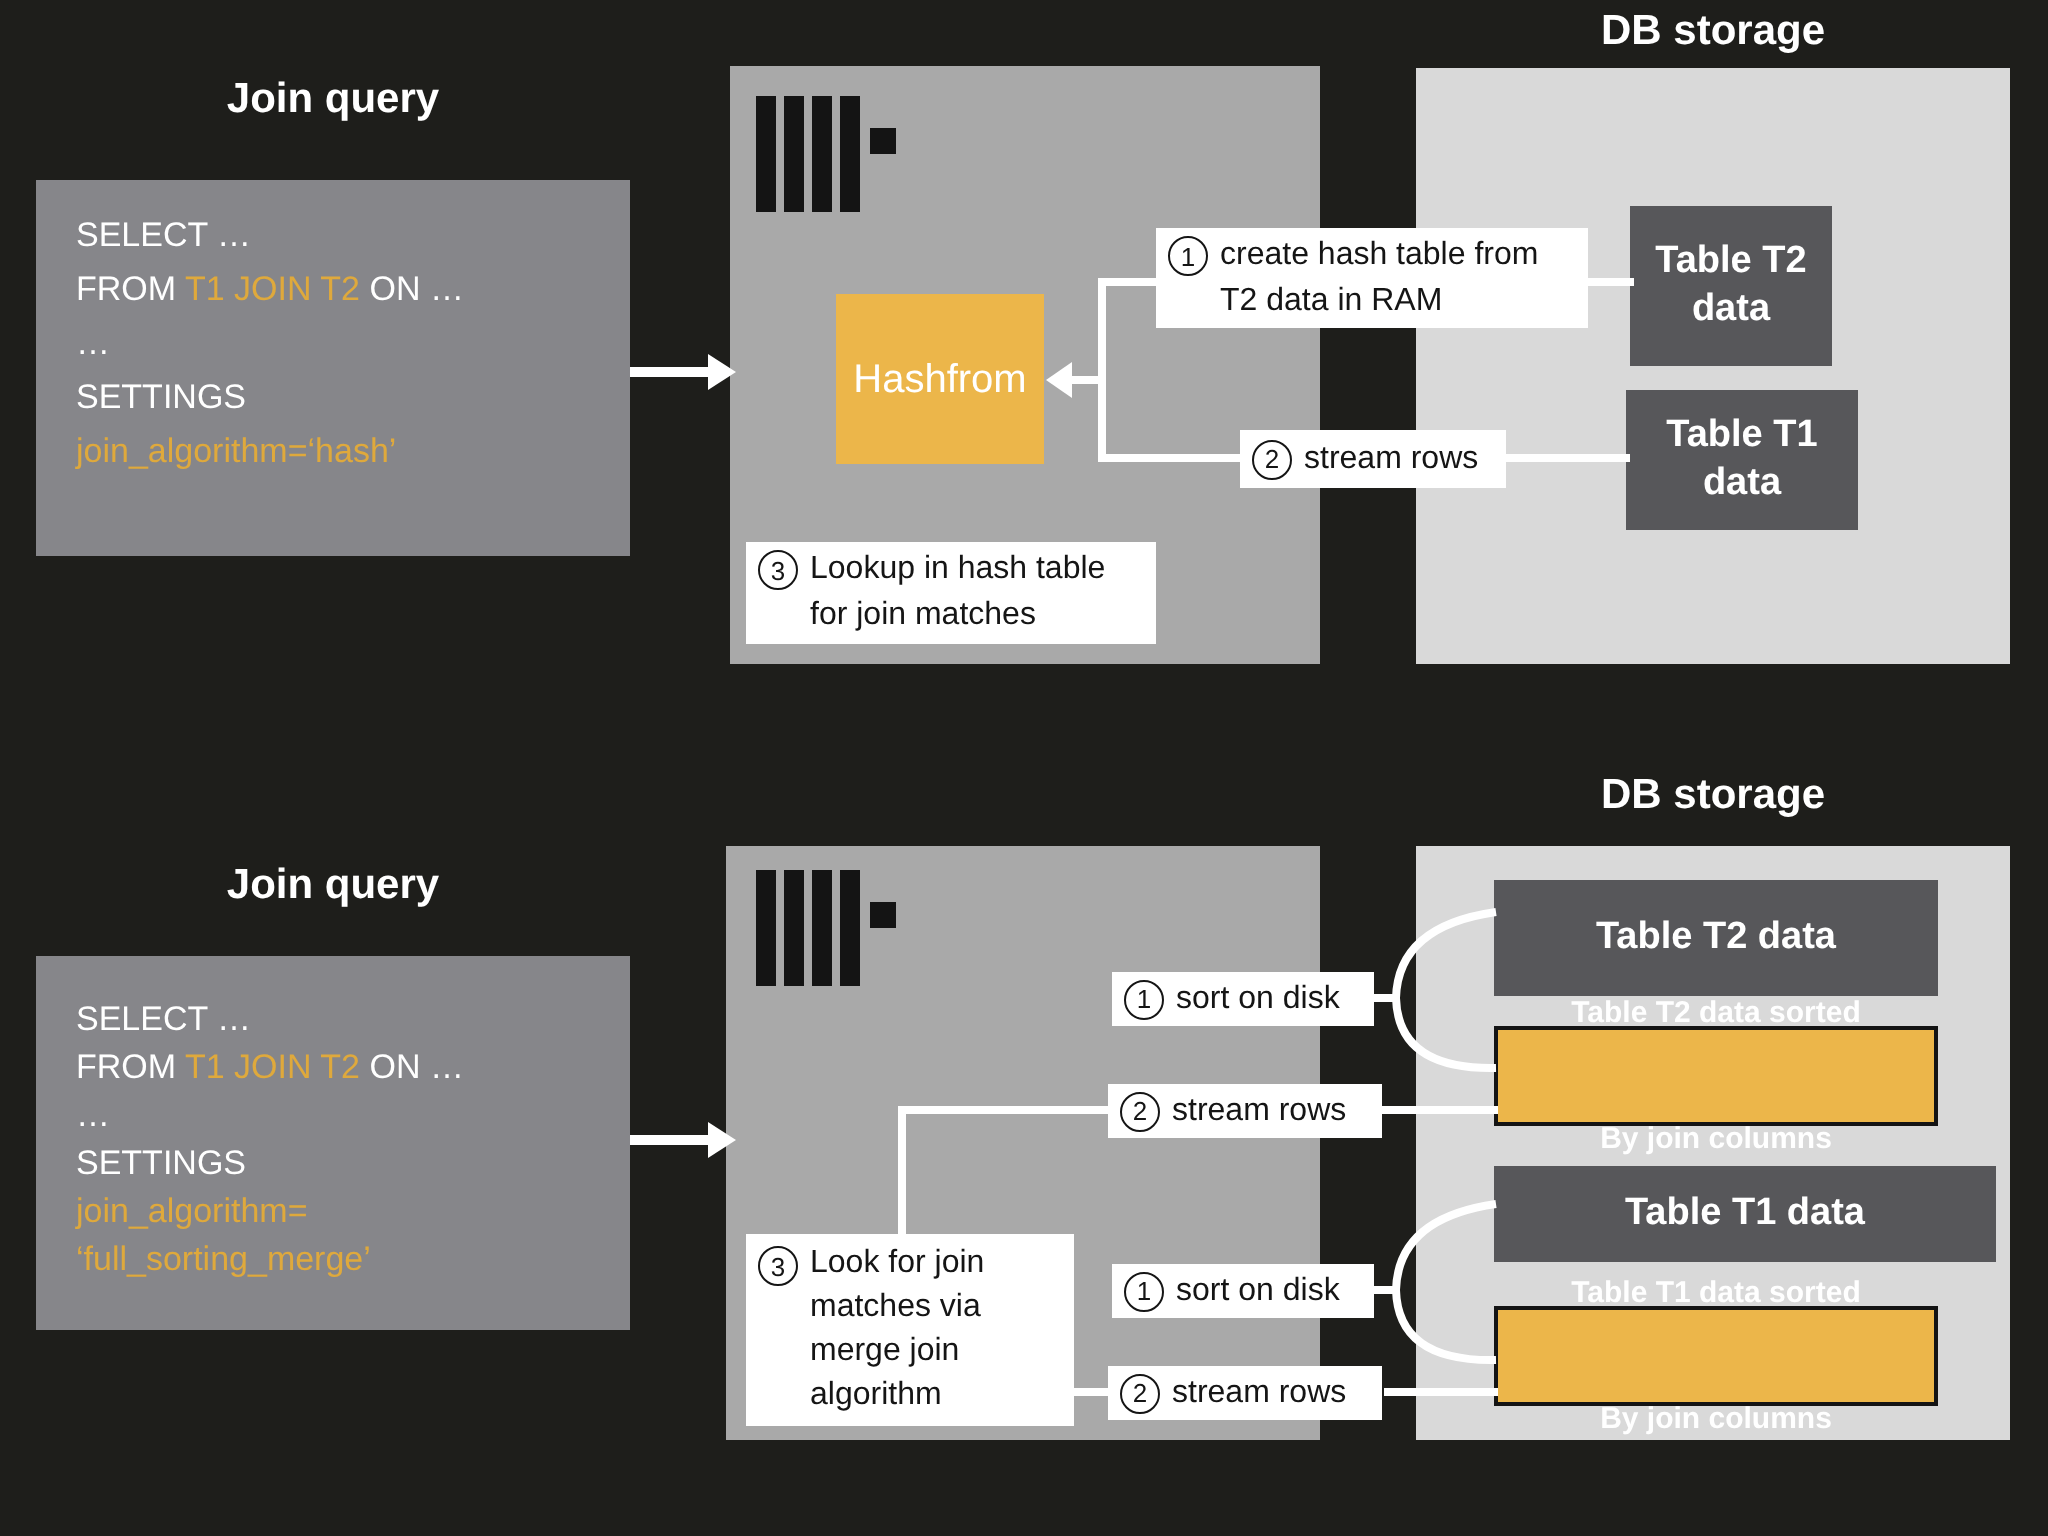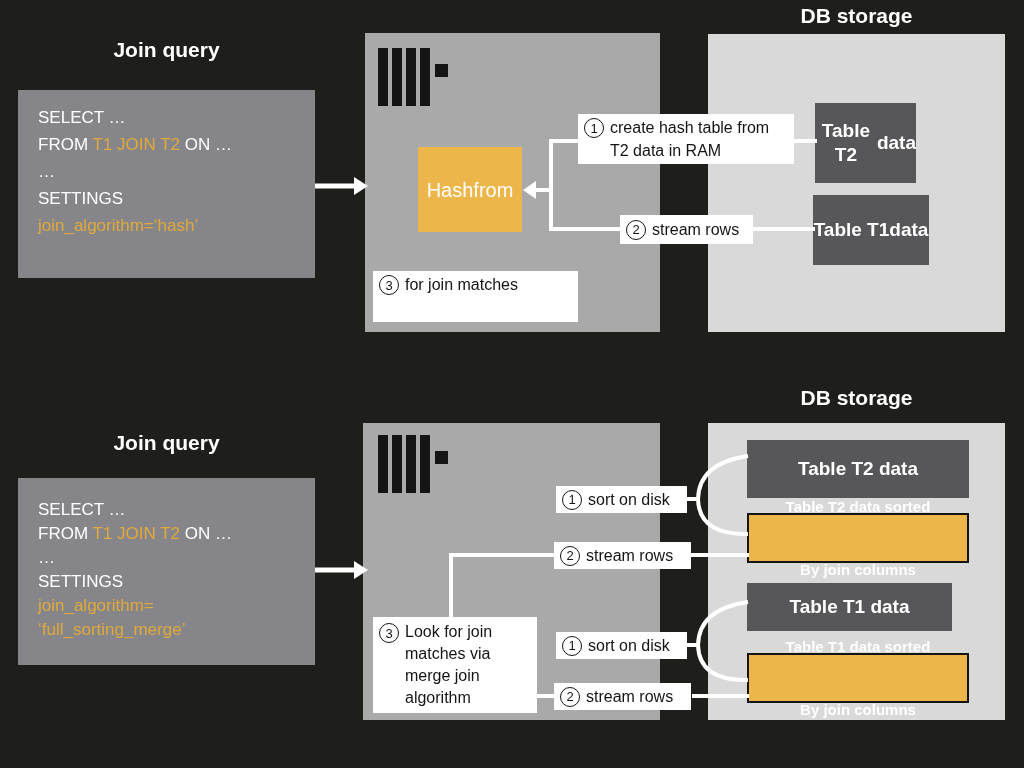--- a/index.html
+++ b/index.html
@@ -14,21 +14,21 @@
   .yl{color:var(--code_yellow,#dfa93c);}
   .sbox{position:absolute;background:var(--server_box,#a9a9a9);}
   .dbbox{position:absolute;background:var(--db_box,#d9d9d9);}
   .logo{position:absolute;display:flex;gap:4px;}
   .logo .bar{width:10px;height:58px;background:var(--line_black,#141414);}
   .logo .dot{position:absolute;left:57px;top:16px;width:13px;height:13px;background:var(--line_black,#141414);}
   .hashbox{position:absolute;background:var(--yellow,#ecb64a);color:var(--white,#fff);
            font-size:20px;line-height:26px;display:flex;flex-direction:row;
            align-items:center;justify-content:center;text-align:center;}
   .darkbox{position:absolute;background:var(--dark_box,#57575a);color:var(--white,#fff);
-           font-weight:700;font-size:19px;line-height:24px;display:flex;flex-direction:row;
+           font-weight:700;font-size:19px;line-height:24px;display:flex;flex-direction:column;
            align-items:center;justify-content:center;text-align:center;}
   .ybox{position:absolute;background:var(--yellow,#ecb64a);border:2px solid var(--line_black,#141414);
         box-sizing:border-box;color:var(--white,#fff);font-weight:700;font-size:15px;line-height:19px;
         display:flex;flex-direction:column;align-items:center;justify-content:center;text-align:center;gap:44px;}
   .overlay{position:absolute;left:0;top:0;}
   .ln{stroke:#fff;stroke-width:4;fill:none;}
   .thick{stroke-width:5;}
   .fillw{fill:#fff;stroke:none;}
   .label{position:absolute;background:#fff;color:#151515;font-size:16px;display:flex;gap:6px;
          padding:2px 6px;box-sizing:border-box;}
@@ -104,21 +104,21 @@
   </div>
 
   <div class="dbbox" style="left:708px;top:423px;width:297px;height:297px"></div>
   <div class="darkbox" style="left:747px;top:440px;width:222px;height:58px;font-size:19px">
     <div>Table T2 data</div>
   </div>
   <div class="ybox" style="left:747px;top:513px;width:222px;height:50px">
     <div>Table T2 data sorted</div>
     <div>By join columns</div>
   </div>
-  <div class="darkbox" style="left:747px;top:583px;width:205px;height:48px;font-size:19px">
+  <div class="darkbox" style="left:747px;top:583px;width:251px;height:48px;font-size:19px">
     <div>Table T1 data</div>
   </div>
   <div class="ybox" style="left:747px;top:653px;width:222px;height:50px">
     <div>Table T1 data sorted</div>
     <div>By join columns</div>
   </div>
 
   <svg class="overlay" width="1024" height="768" viewBox="0 0 1024 768">
 
     <path class="ln thick" d="M315 186 H354"></path>
@@ -154,20 +154,21 @@
       <span class="l">T2 data in RAM</span>
     </span>
   </div>
   <div class="label row" style="left:620px;top:215px;width:133px;height:29px">
     <span class="circ">2</span>
     <span>stream rows</span>
   </div>
   <div class="label multi" style="left:373px;top:271px;width:205px;height:51px">
     <span class="circ">3</span>
     <span class="lines">
+      <span class="l">Lookup in hash table</span>
       <span class="l">for join matches</span>
     </span>
   </div>
 
   <div class="label row" style="left:556px;top:486px;width:131px;height:27px">
     <span class="circ">1</span>
     <span>sort on disk</span>
   </div>
   <div class="label row" style="left:554px;top:542px;width:137px;height:27px">
     <span class="circ">2</span>

